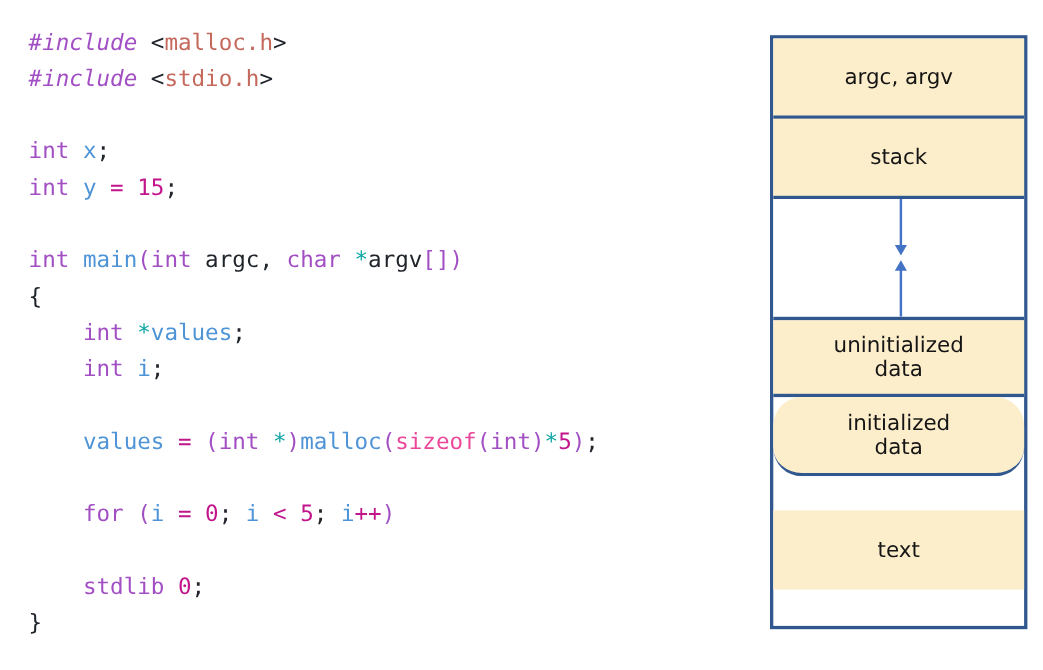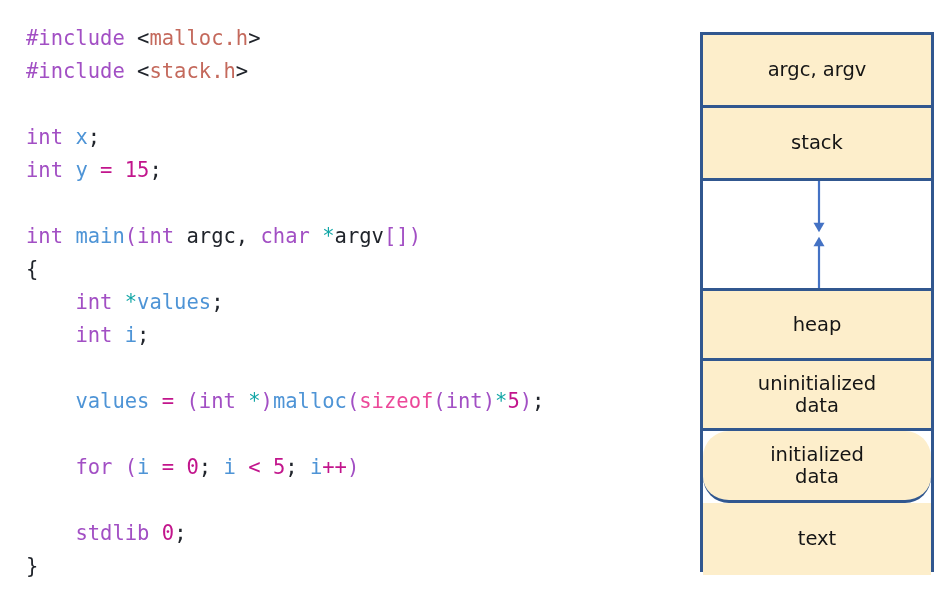--- a/index.html
+++ b/index.html
@@ -25,21 +25,21 @@
   }
   .code-line {
     font-family: "DejaVu Sans Mono", monospace;
     font-size: 20.5px;
     line-height: 33px;
     height: 33px;
     white-space: pre;
     letter-spacing: 0px;
   }
   
-  .tok-pre     { color: #a24fc4; }  
+  .tok-pre     { color: #a24fc4; font-style: italic; }  
   .tok-kw      { color: #a24fc4; }  
   .tok-hdr     { color: #c4695c; }  
   .tok-punct   { color: #20242b; }  
   .tok-var     { color: #4e94d6; }  
   .tok-fn      { color: #4e94d6; }  
   .tok-num     { color: #c2158c; }  
   .tok-op      { color: #c2158c; }  
   .tok-star    { color: #11a6a6; }  
   .tok-builtin { color: #ec4899; text-align: right; }  
   .tok-brkt    { color: #a24fc4; }  
@@ -82,21 +82,21 @@
     left: 0; top: 0; right: 0; bottom: 0;
     pointer-events: none;
   }
   .arrow-svg { display: block; width: 100%; height: 100%; }
 </style>
 </head>
 <body>
 
 <div id="code-pane">
     <div class="code-line"><span class="tok-pre">#include </span><span class="tok-punct">&lt;</span><span class="tok-hdr">malloc.h</span><span class="tok-punct">&gt;</span></div>
-    <div class="code-line"><span class="tok-pre">#include </span><span class="tok-punct">&lt;</span><span class="tok-hdr">stack.h</span><span class="tok-punct">&gt;</span></div>
+    <div class="code-line"><span class="tok-pre">#include </span><span class="tok-punct">&lt;</span><span class="tok-hdr">stdio.h</span><span class="tok-punct">&gt;</span></div>
     <div class="code-line">&nbsp;</div>
     <div class="code-line"><span class="tok-kw">int</span><span class="tok-punct"> </span><span class="tok-var">x</span><span class="tok-punct">;</span></div>
     <div class="code-line"><span class="tok-kw">int</span><span class="tok-punct"> </span><span class="tok-var">y</span><span class="tok-punct"> </span><span class="tok-op">=</span><span class="tok-punct"> </span><span class="tok-num">15</span><span class="tok-punct">;</span></div>
     <div class="code-line">&nbsp;</div>
     <div class="code-line"><span class="tok-kw">int</span><span class="tok-punct"> </span><span class="tok-fn">main</span><span class="tok-brkt">(</span><span class="tok-kw">int</span><span class="tok-punct"> </span><span class="tok-punct">argc</span><span class="tok-punct">, </span><span class="tok-kw">char</span><span class="tok-punct"> </span><span class="tok-star">*</span><span class="tok-punct">argv</span><span class="tok-brkt">[]</span><span class="tok-brkt">)</span></div>
     <div class="code-line"><span class="tok-punct">{</span></div>
     <div class="code-line"><span class="tok-punct">    </span><span class="tok-kw">int</span><span class="tok-punct"> </span><span class="tok-star">*</span><span class="tok-var">values</span><span class="tok-punct">;</span></div>
     <div class="code-line"><span class="tok-punct">    </span><span class="tok-kw">int</span><span class="tok-punct"> </span><span class="tok-var">i</span><span class="tok-punct">;</span></div>
     <div class="code-line">&nbsp;</div>
     <div class="code-line"><span class="tok-punct">    </span><span class="tok-var">values</span><span class="tok-punct"> </span><span class="tok-op">=</span><span class="tok-punct"> </span><span class="tok-brkt">(</span><span class="tok-kw">int</span><span class="tok-punct"> </span><span class="tok-star">*</span><span class="tok-brkt">)</span><span class="tok-fn">malloc</span><span class="tok-brkt">(</span><span class="tok-builtin">sizeof</span><span class="tok-brkt">(</span><span class="tok-kw">int</span><span class="tok-brkt">)</span><span class="tok-star">*</span><span class="tok-num">5</span><span class="tok-brkt">)</span><span class="tok-punct">;</span></div>
@@ -118,24 +118,21 @@
       <div class="arrow-wrap">
         <svg class="arrow-svg" viewBox="0 0 228 110" preserveAspectRatio="none" xmlns="http://www.w3.org/2000/svg">
           <line x1="116" y1="0" x2="116" y2="44" stroke="#4472c4" stroke-width="2.2"></line>
           <polygon points="110.5,43 121.5,43 116,52.8" fill="#4472c4"></polygon>
           <line x1="116" y1="110" x2="116" y2="66" stroke="#4472c4" stroke-width="2.2"></line>
           <polygon points="110.5,67 121.5,67 116,57.2" fill="#4472c4"></polygon>
         </svg>
       </div>
     </div>
     <div class="mem-row" style="height: 70px; background: rgb(253, 238, 203); border-bottom-color: rgb(49, 87, 143); color: rgb(21, 21, 21);">
-      <span class="mem-label">heap</span>
-    </div>
-    <div class="mem-row" style="height: 70px; background: rgb(253, 238, 203); border-bottom-color: rgb(49, 87, 143); color: rgb(21, 21, 21);">
       <span class="mem-label">uninitialized<br>data</span>
     </div>
     <div class="mem-row" style="height: 72px; background: rgb(253, 238, 203); border-bottom-color: rgb(49, 87, 143); color: rgb(21, 21, 21); border-radius: 26px;">
       <span class="mem-label">initialized<br>data</span>
     </div>
-    <div class="mem-row" style="height: 72px; background: rgb(253, 238, 203); border-bottom-color: rgb(49, 87, 143); color: rgb(21, 21, 21);">
+    <div class="mem-row" style="height: 72px; background: rgb(253, 238, 203); border-bottom-color: rgb(49, 87, 143); color: rgb(21, 21, 21); margin-top: 31px;">
       <span class="mem-label">text</span>
     </div>
   </div>
 
 </body></html>

